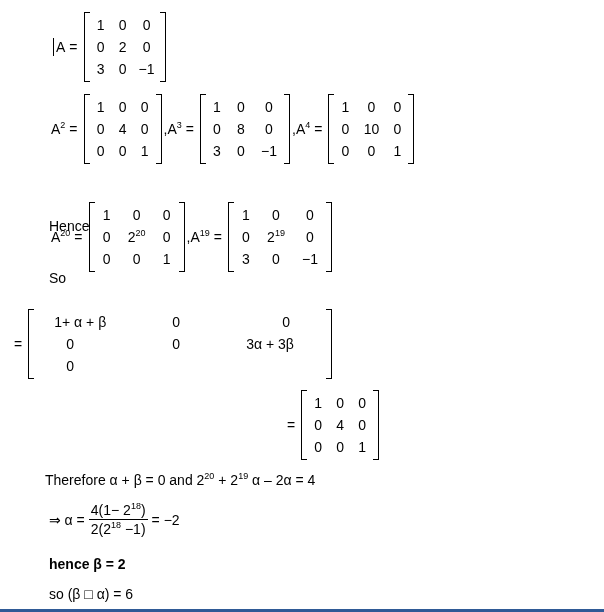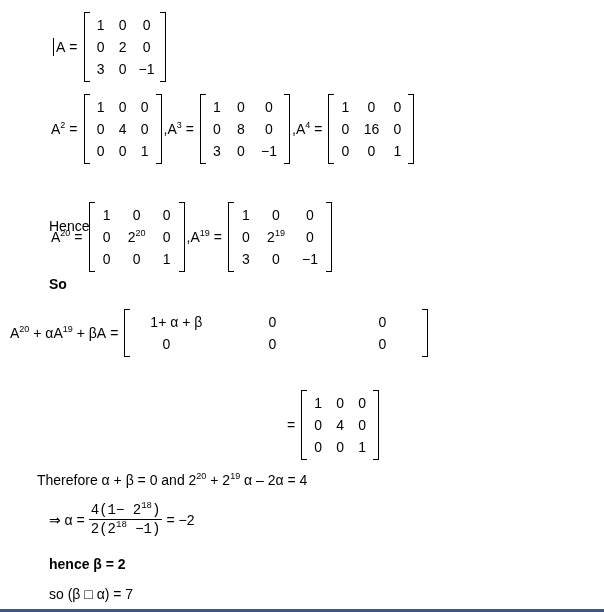--- a/index.html
+++ b/index.html
@@ -14,21 +14,21 @@
   }
   .mat::before, .mat::after {
     content:""; position:absolute; top:0; bottom:0; width:5px;
     border-top:1px solid #000; border-bottom:1px solid #000;
   }
   .mat::before { left:0; border-left:1px solid #000; }
   .mat::after { right:0; border-right:1px solid #000; }
   .mat span { text-align:center; line-height:22px; font-size:14px; }
   sup { font-size:9px; vertical-align:super; line-height:0; }
   .eq { margin:0 4px; }
-  .frac { display:inline-flex; flex-direction:column; align-items:center; vertical-align:middle; margin:0 4px;font-family:Liberation Mono, monospace; }
+  .frac { display:inline-flex; flex-direction:column; align-items:center; vertical-align:middle; margin:0 4px; }
   .frac .num { border-bottom:1px solid #000; padding:0 2px 1px; }
   .frac .den { padding:1px 2px 0;text-align:right; }
   .cursor { display:inline-block; width:1px; height:18px; background:#000; margin-right:2px; vertical-align:middle; }
   .bottom-bar { position:absolute; left:0; right:0; bottom:0; height:3px; background:#2f5a96; }
 </style>
 </head>
 <body>
 
 <div class="abs row" style="left:53px; top:12px;">
   <span class="cursor"></span>
@@ -76,21 +76,21 @@
       <span>−1</span>
   </div>
   <span>, </span>
   <span><span>A</span><sup>4</sup></span>
   <span class="eq">=</span>
   <div class="mat" style="grid-template-columns:22px 30px 22px;">
     <span>1</span>
       <span>0</span>
       <span>0</span>
     <span>0</span>
-      <span>16</span>
+      <span>10</span>
       <span>0</span>
     <span>0</span>
       <span>0</span>
       <span>1</span>
   </div>
 </div>
 
 <div class="abs" style="left:49px; top:173px;margin-top:45px;">Hence</div>
 
 <div class="abs row" style="left:51px; top:202px;">
@@ -116,57 +116,57 @@
       <span>0</span>
     <span>0</span>
       <span>2<sup>19</sup></span>
       <span>0</span>
     <span>3</span>
       <span>0</span>
       <span>−1</span>
   </div>
 </div>
 
-<div class="abs" style="left:49px; top:276px;font-weight:bold;">So</div>
+<div class="abs" style="left:49px; top:270px;">So</div>
 
 <div class="abs row" style="left:10px; top:309px;">
-  <span>A<sup>20</sup> + αA<sup>19</sup> + βA</span>
   <span class="eq">=</span>
   <div class="mat" style="grid-template-columns:72px 140px 80px;">
     <span style="text-align:right">1+ α + β</span>
       <span>0</span>
       <span>0</span>
     <span>0</span>
       <span>0</span>
+    <span style="text-align:left">3α + 3β</span>
       <span>0</span>
   </div>
 </div>
 
 <div class="abs row" style="left:283px; top:390px;">
   <span class="eq">=</span>
   <div class="mat" style="grid-template-columns:22px 22px 22px;">
     <span>1</span>
       <span>0</span>
       <span>0</span>
     <span>0</span>
       <span>4</span>
       <span>0</span>
     <span>0</span>
       <span>0</span>
       <span>1</span>
   </div>
 </div>
 
-<div class="abs" style="left:37px; top:472px;">Therefore α + β = 0 and 2<sup>20</sup> + 2<sup>19</sup> α – 2α = 4</div>
+<div class="abs" style="left:45px; top:472px;">Therefore α + β = 0 and 2<sup>20</sup> + 2<sup>19</sup> α – 2α = 4</div>
 
 <div class="abs row" style="left:49px; top:502px;">
   <span>⇒ α =</span>
   <span class="frac">
     <span class="num">4(1− 2<sup>18</sup>)</span>
     <span class="den">2(2<sup>18</sup> −1)</span>
   </span>
   <span>= −2</span>
 </div>
 
 <div class="abs" style="left:49px; top:556px;font-weight:bold;">hence β = 2</div>
-<div class="abs" style="left:49px; top:586px;">so (β □ α) = 7</div>
+<div class="abs" style="left:49px; top:586px;">so (β □ α) = 6</div>
 
 <div class="bottom-bar"></div>
 
 </body></html>

